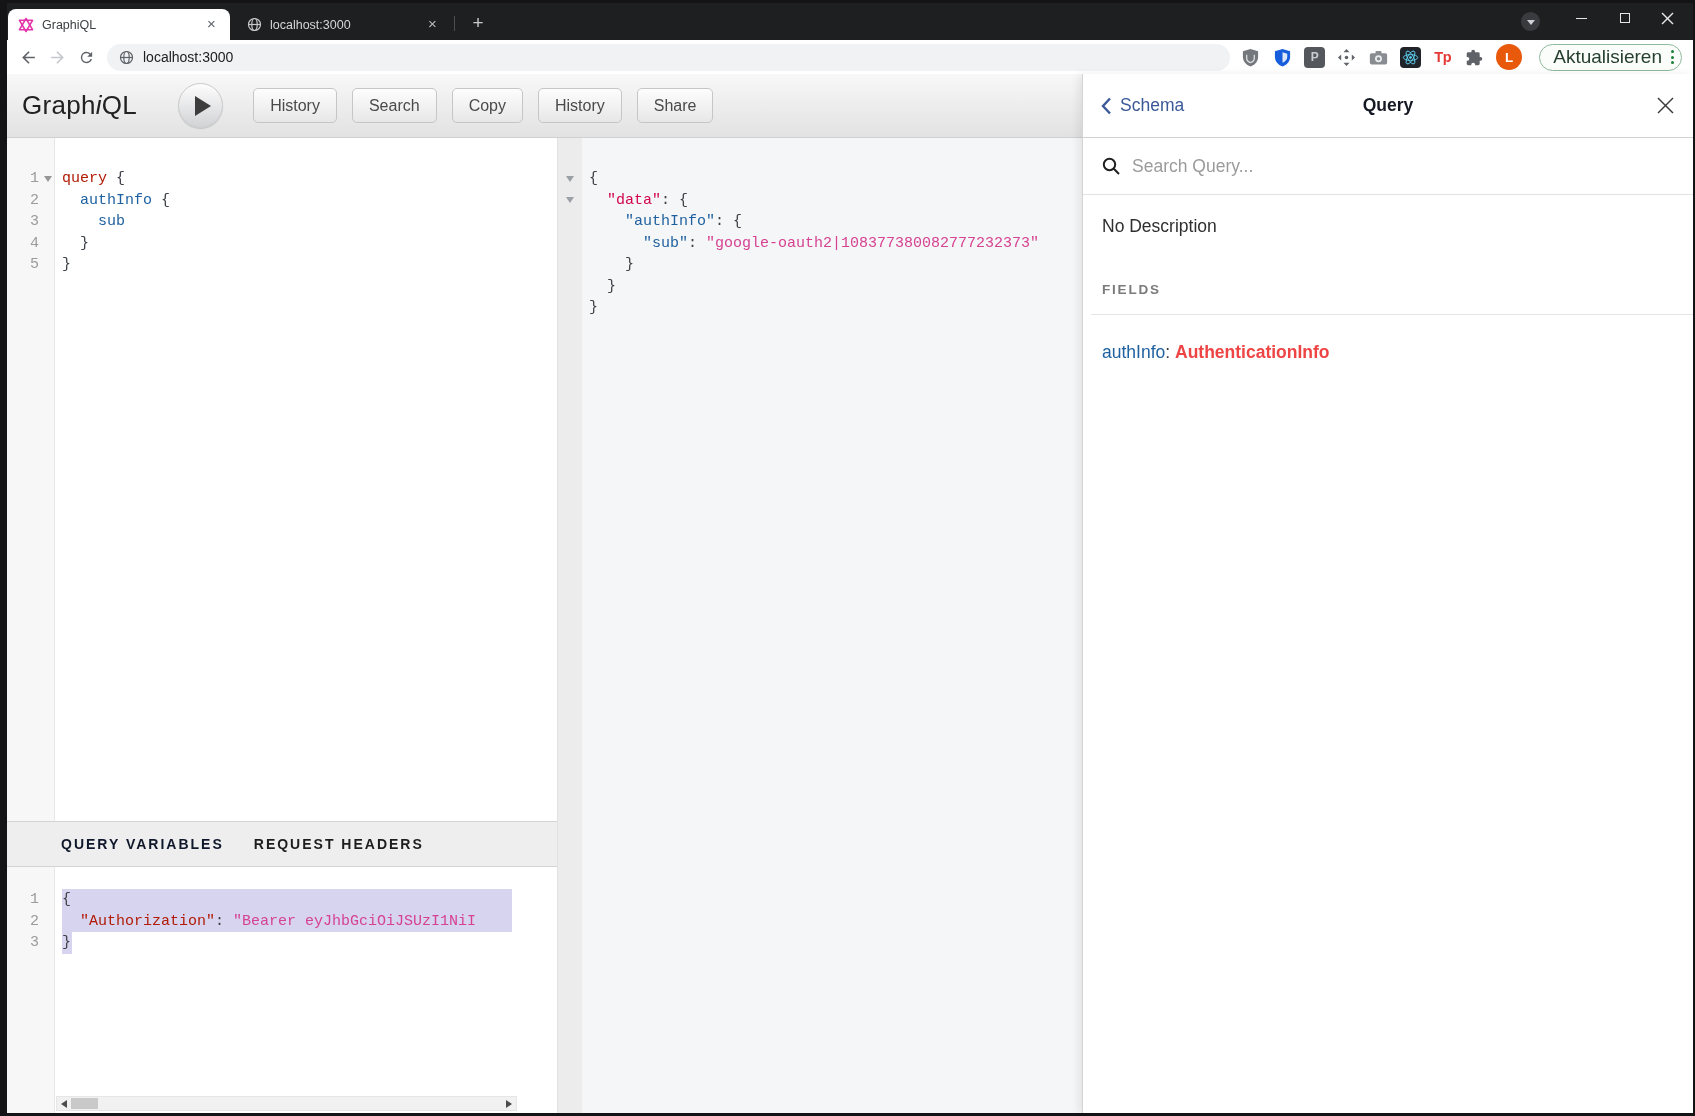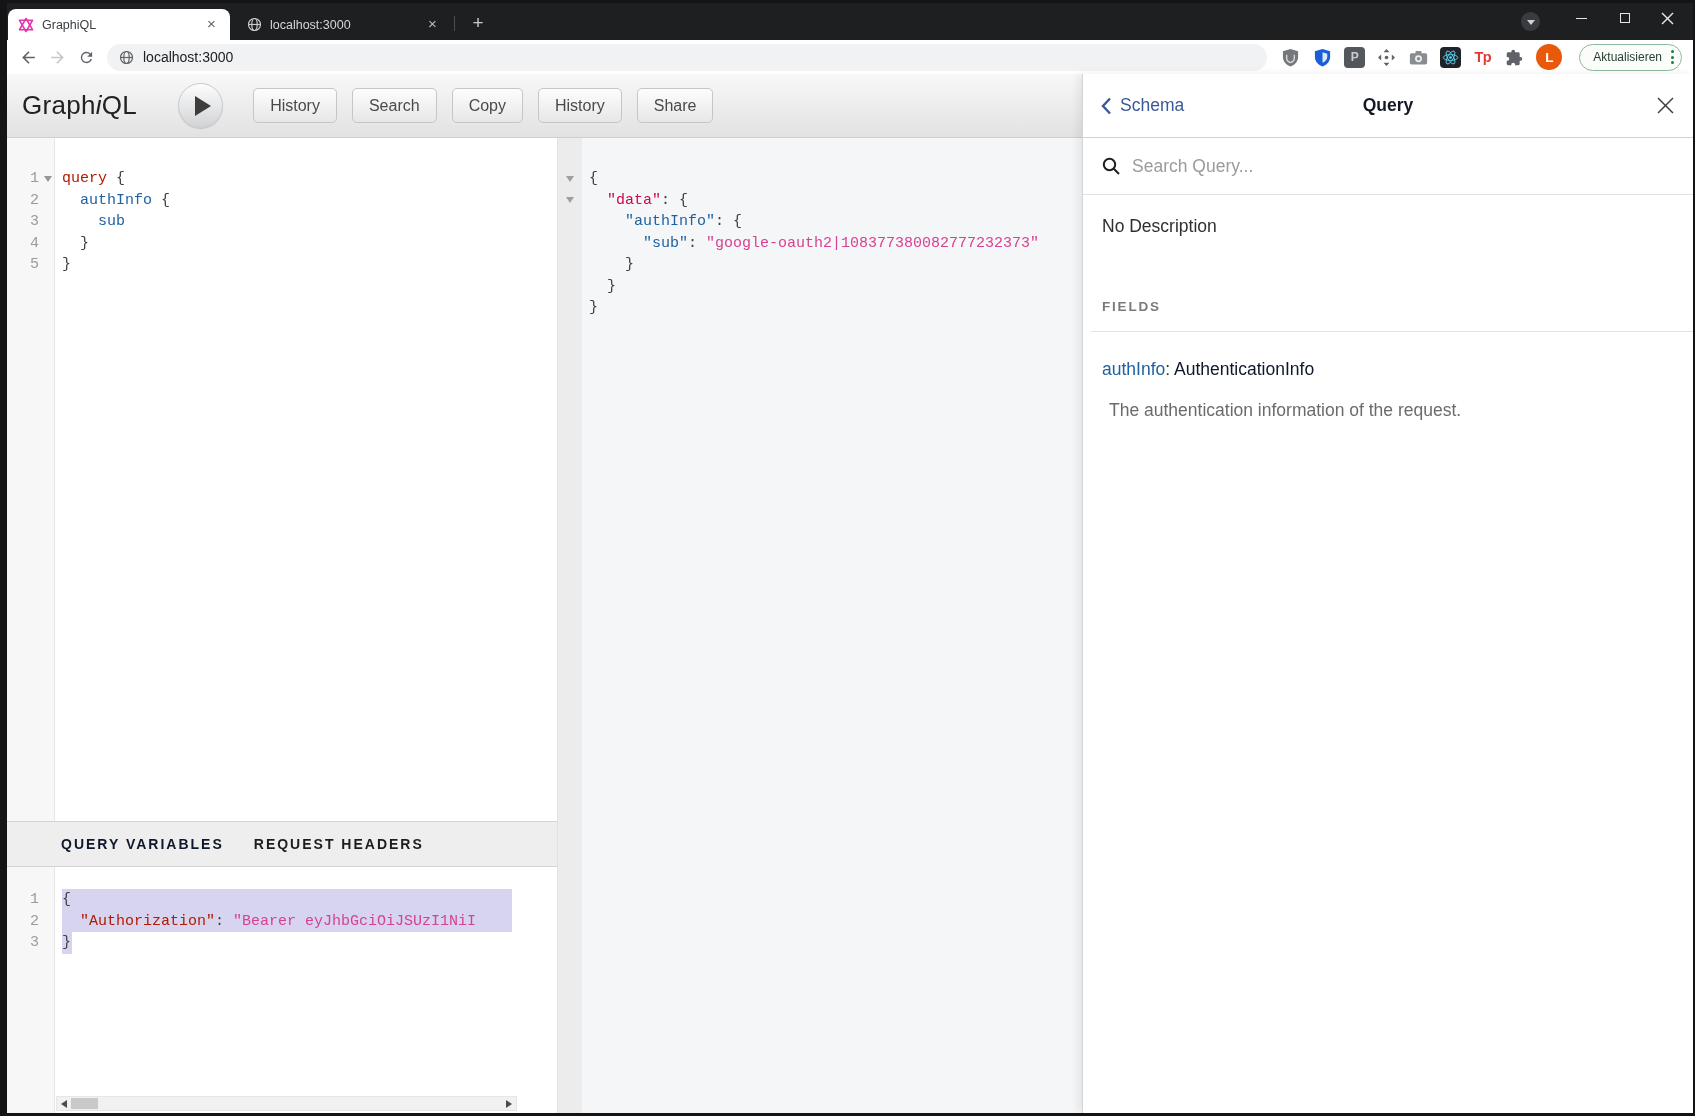--- a/index.html
+++ b/index.html
@@ -29,21 +29,21 @@
   .navbtn { width:29px; height:29px; display:flex; align-items:center; justify-content:center; flex:none; }
   .addrbar { flex:1; height:27px; background:#f0f2f4; border-radius:14px; margin:0 10px 0 6px; display:flex; align-items:center; padding:0 12px; max-width:1160px; }
   .addrtext { font-size:14px; color:#202124; margin-left:9px; }
   .extrow { display:flex; align-items:center; gap:11px; margin-left:auto; }
   .ext { width:21px; height:21px; display:flex; align-items:center; justify-content:center; flex:none; }
   .ext-p { background:#54575b; border-radius:4px; color:#c9ccd0; font-size:12px; font-weight:bold; }
   .ext-react { background:#20232a; border-radius:4px; }
   .ext-tp { color:#e53935; font-weight:bold; font-size:14.5px; letter-spacing:-0.5px; }
   .avatar { width:26px; height:26px; border-radius:50%; background:#e8590c; color:#fff; font-size:13.5px; font-weight:bold; display:flex; align-items:center; justify-content:center; }
   .updatechip { height:27px; border:1px solid #8db99c; border-radius:14px; background:#fbfdfb; display:flex; align-items:center; padding:0 7px 0 13px; margin:0 4px 0 6px; }
-  .updatechip .lbl { font-size:12px; color:#26402f;text-align:center; }
+  .updatechip .lbl { font-size:19px; color:#26402f;text-align:center; }
   .vdots { display:flex; flex-direction:column; gap:2.5px; margin-left:9px; }
   .vdots i { width:3px; height:3px; border-radius:50%; background:#1a7f37; }
 
   
   .app { flex:1; display:flex; min-height:0; }
   .main { width:1075px; display:flex; flex-direction:column; flex:none; }
   .topbar { height:64px; background:linear-gradient(#f8f8f8,#e2e2e2); border-bottom:1px solid #d0d0d0; display:flex; align-items:center; padding-left:15px; flex:none; }
   .logo { font-size:26px; color:#222; letter-spacing:0.3px; }
   .logo em { font-style:italic; }
   .execbtn { width:45px; height:45px; border-radius:50%; background:linear-gradient(#fdfdfd,#d2d3d6); border:1px solid #cbcbcb; margin-left:41px; display:flex; align-items:center; justify-content:center; box-shadow:0 1px 1px rgba(0,0,0,0.15); }
@@ -89,24 +89,24 @@
   .docs { flex:1; background:#fff; border-left:1px solid #d4d4d4; box-shadow:-4px 0 8px rgba(0,0,0,0.07); display:flex; flex-direction:column; min-width:0; }
   .docs-header { height:64px; border-bottom:1px solid #d2d2d2; display:grid; grid-template-columns:1fr auto 1fr; align-items:center; padding:0 18px; flex:none; }
   .backlink { display:flex; align-items:center; gap:8px; color:#3b5998; font-size:17.5px; }
   .docs-title { font-size:17.5px; font-weight:bold; color:#141823; text-align:center; }
   .docs-close { justify-self:end; display:flex; }
   .docs-search { height:57px; border-bottom:1px solid #e2e2e2; display:flex; align-items:center; gap:11px; padding:0 19px; flex:none; }
   .docs-search input { border:none; outline:none; font-size:17.5px; color:#000000; flex:1; font-family:"Liberation Sans",sans-serif; background:transparent; }
   .docs-search input::placeholder { color:#9b9b9b; }
   .docs-body { padding:21px 19px 0 19px; }
   .nodesc { font-size:17.5px; color:#2f2f2f; }
-  .fieldshdr { margin-top:62px; font-size:13.5px; font-weight:bold; color:#7b7b7b; letter-spacing:1.8px; }
+  .fieldshdr { margin-top:45px; font-size:13.5px; font-weight:bold; color:#7b7b7b; letter-spacing:1.8px; }
   .docs-hr { border:none; border-top:1px solid #e4e4e4; margin:17px -19px 0 -11px; }
   .fieldline { margin-top:27px; font-size:17.5px; }
-  .f-name { color:#1f61a0; } .f-colon { color:#33363b; } .f-type { color:#0f172a; }
+  .f-name { color:#1f61a0; } .f-colon { color:#33363b; } .f-type { color:#ef4444;font-weight:bold; }
   .f-desc { margin-top:20px; font-size:17.5px; color:#6b6b6b; padding-left:7px; }
 </style>
 </head>
 <body>
 
 <div class="viewport">
 
   <div class="tabstrip">
     <div class="tab active">
       <svg width="16" height="16" viewBox="0 0 16 16">
@@ -348,17 +348,16 @@
         <input type="text" placeholder="Search Query..." style="">
       </div>
       <div class="docs-body">
         <div class="nodesc">No Description</div>
         <div class="fieldshdr">FIELDS</div>
         <hr class="docs-hr">
         <div class="fieldline">
           <span class="f-name">authInfo</span><span class="f-colon">:</span>
           <span class="f-type">AuthenticationInfo</span>
         </div>
-        <div class="f-desc">The authentication information of the request.</div>
       </div>
     </div>
   </div>
 </div>
 
 </body></html>

